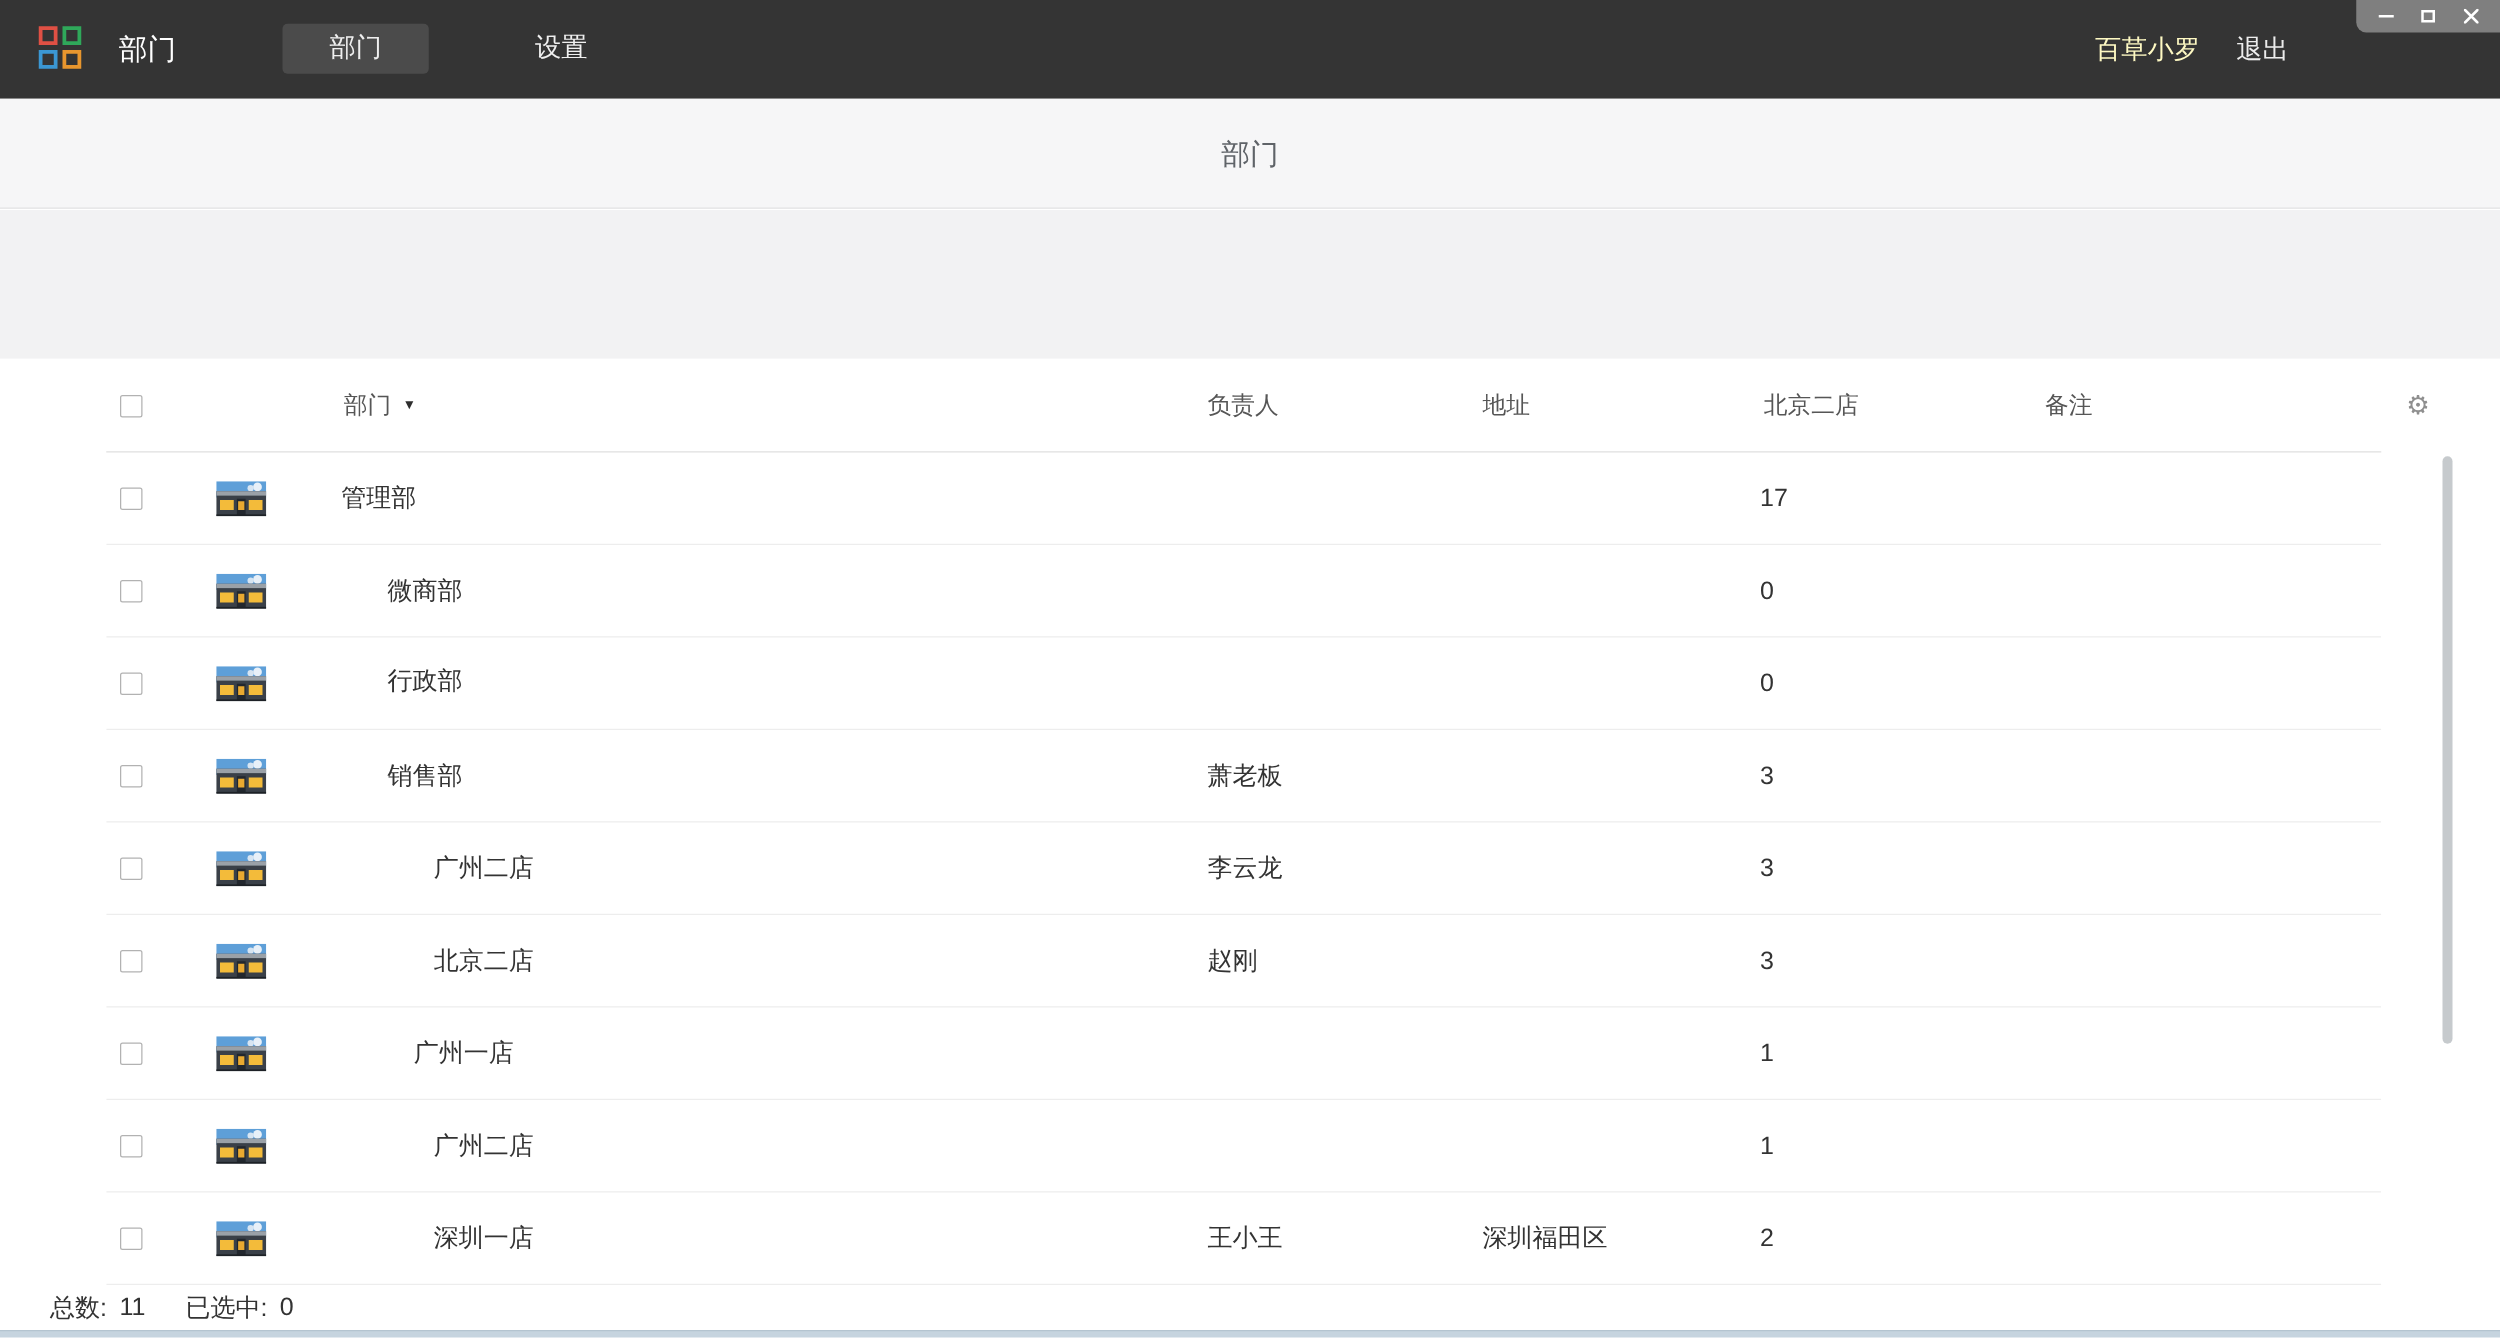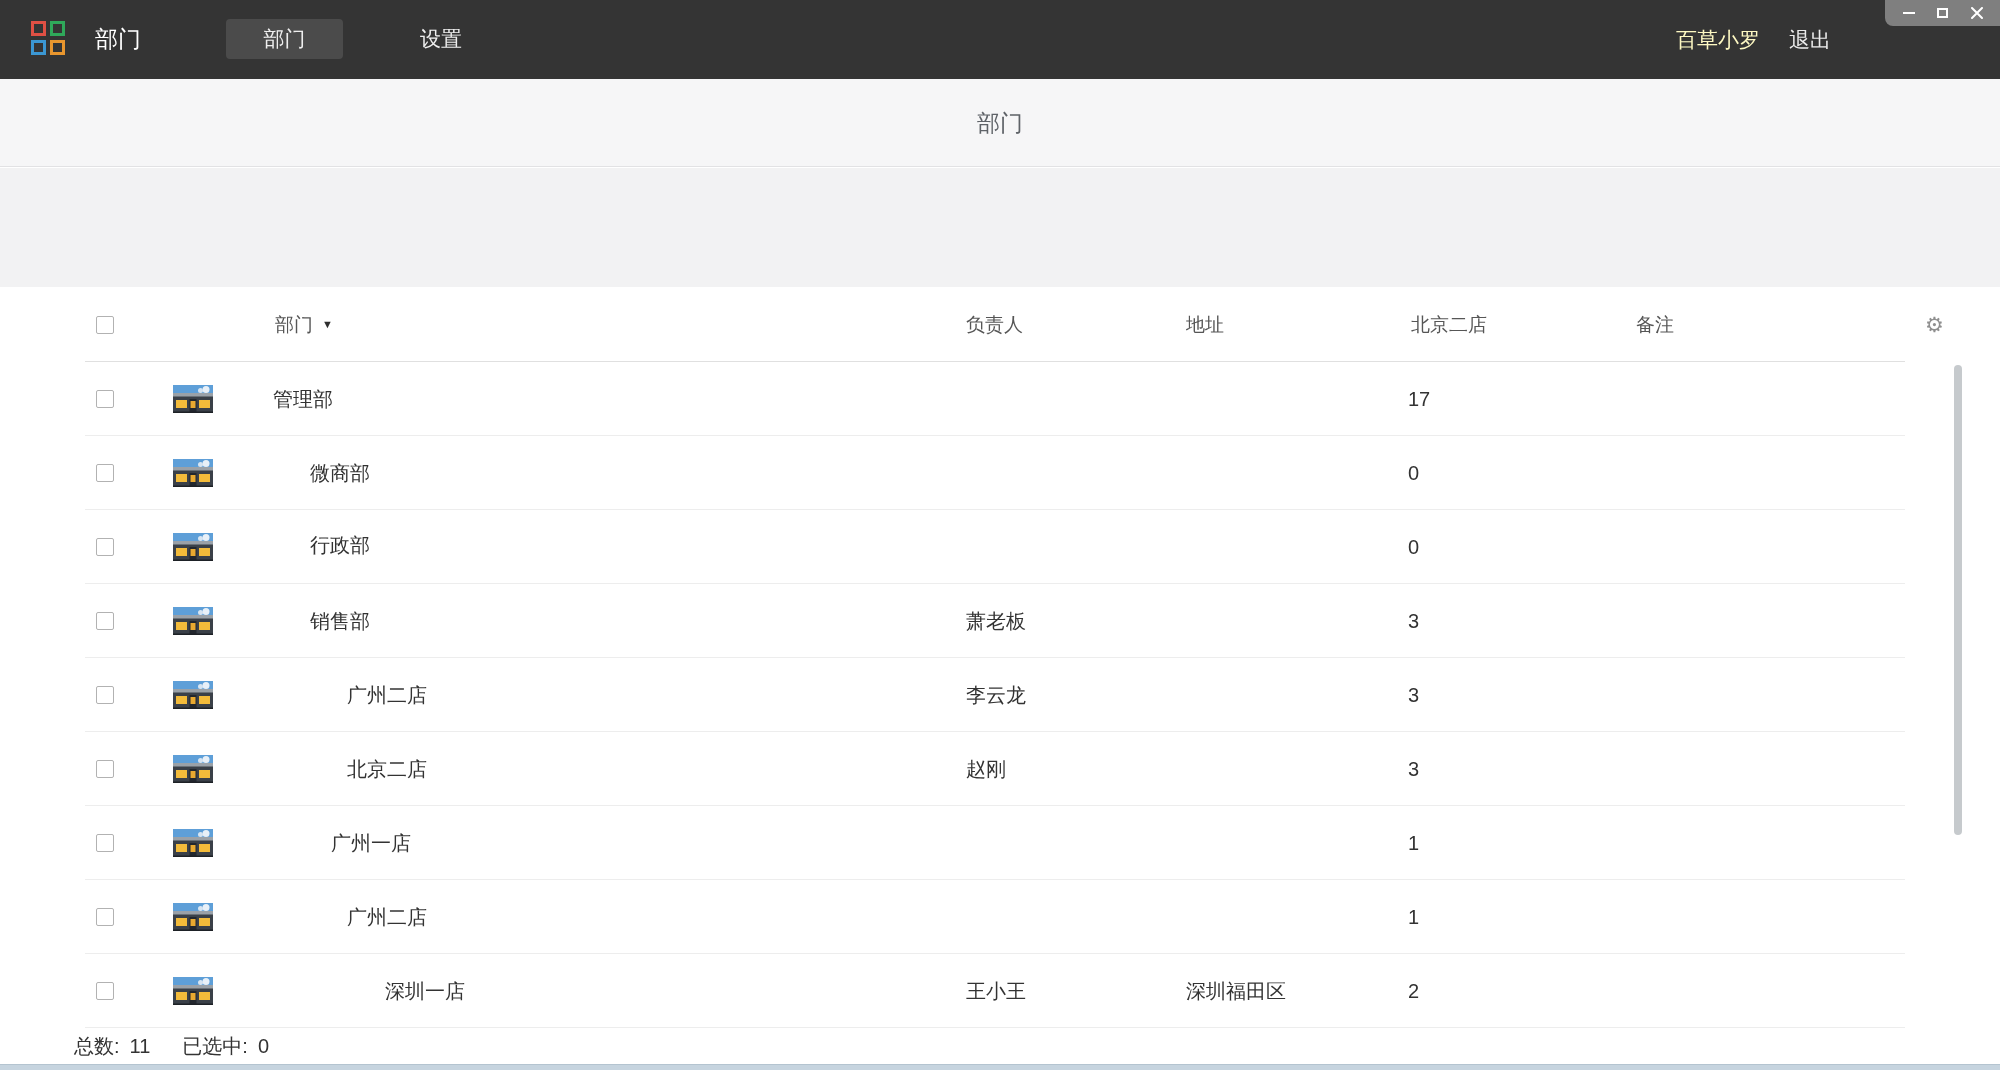--- a/index.html
+++ b/index.html
@@ -9,21 +9,21 @@
   
   #topbar { position:absolute; left:0; top:0; width:2000px; height:79px; background:#343434; }
   #logo { position:absolute; left:31px; top:21px; width:38px; height:38px;
     display:grid; grid-template-columns:15px 15px; grid-template-rows:15px 15px; gap:4px; }
   #logo span { display:block; width:15px; height:15px; border:3px solid #000; background:transparent; }
   #app-title { position:absolute; left:95px; top:0; height:79px; line-height:79px;
     color:#ffffff; font-size:23px; }
   .topbar-tab { position:absolute; top:19px; height:40px; line-height:40px; text-align:center;
     color:#efefef; font-size:21px; border-radius:4px; cursor:default; }
   #tab-dept { left:226px; width:117px; background:#4b4b4b; }
-  #tab-settings { left:396px; width:90px; }
+  #tab-settings { left:380px; width:90px;text-align:right; }
   #user-name { position:absolute; left:1676px; top:0; height:79px; line-height:79px;
     color:#fef9c3; font-size:21px; }
   #logout { position:absolute; left:1789px; top:0; height:79px; line-height:79px;
     color:#ececec; font-size:21px; }
   #win-controls { position:absolute; left:1885px; top:0; width:115px; height:26px;
     background:#7f7f7f; border-bottom-left-radius:8px;
     display:flex; align-items:center; justify-content:center; gap:20px; }
   .win-btn { display:flex; align-items:center; justify-content:center; width:14px; height:14px; }
   #min-glyph { width:12px; height:2px; background:#fff; }
   #max-glyph { width:11px; height:10px; border:2px solid #fff; }
@@ -83,21 +83,21 @@
   .cell-manager { left:881px; }
   .cell-address { left:1101px; }
   .cell-employees { left:1323px; }
   .cell-remark { left:1551px; }
 
   #scrollbar { position:absolute; left:1954px; top:78px; width:8px; height:470px;
     border-radius:4px; background:#c6cacd; }
 
   
   #statusbar { position:absolute; left:0; top:1029px; width:2000px; height:35px;
-    display:flex; align-items:center; padding-left:74px; font-size:20px; color:#333; }
+    display:flex; align-items:center; padding-left:40px; font-size:20px; color:#333; }
   #statusbar .gap-s { width:10px; } #statusbar .gap-l { width:32px; }
   #bottom-strip { position:absolute; left:0; top:1064px; width:2000px; height:6px;
     background:#c6d4df; border-top:1px solid #b4c4d0; }
 </style>
 </head>
 <body>
 
 <div id="topbar">
   <div id="logo">
     <span id="logo-tl" style="border-color: rgb(224, 80, 68);"></span>
@@ -360,21 +360,21 @@
       <circle cx="33" cy="4.5" r="3.5" fill="#e8f0f8"></circle>
       <circle cx="27.5" cy="5.5" r="2.5" fill="#d7e5f2"></circle>
       <rect x="0" y="8" width="40" height="20" fill="#3a4048"></rect>
       <rect x="0" y="8" width="40" height="3.5" fill="#9aa1a8"></rect>
       <rect x="3" y="15" width="11" height="8" fill="#f3bb3a"></rect>
       <rect x="26" y="15" width="11" height="8" fill="#f3bb3a"></rect>
       <rect x="16.5" y="14" width="7" height="13" fill="#22272e"></rect>
       <rect x="17.5" y="16" width="5" height="7" fill="#e9a930"></rect>
       <rect x="0" y="26.5" width="40" height="1.5" fill="#1d2126"></rect>
     </svg>
-    <span class="cell cell-name" style="left: 262px; margin-left: 38px;">深圳一店</span>
+    <span class="cell cell-name" style="left: 262px;">深圳一店</span>
     <span class="cell cell-manager">王小王</span>
     <span class="cell cell-address">深圳福田区</span>
     <span class="cell cell-employees">2</span>
     <span class="cell cell-remark"></span>
   </div>
 </div>
   <div id="scrollbar"></div>
 </div>
 
 <div id="statusbar">

